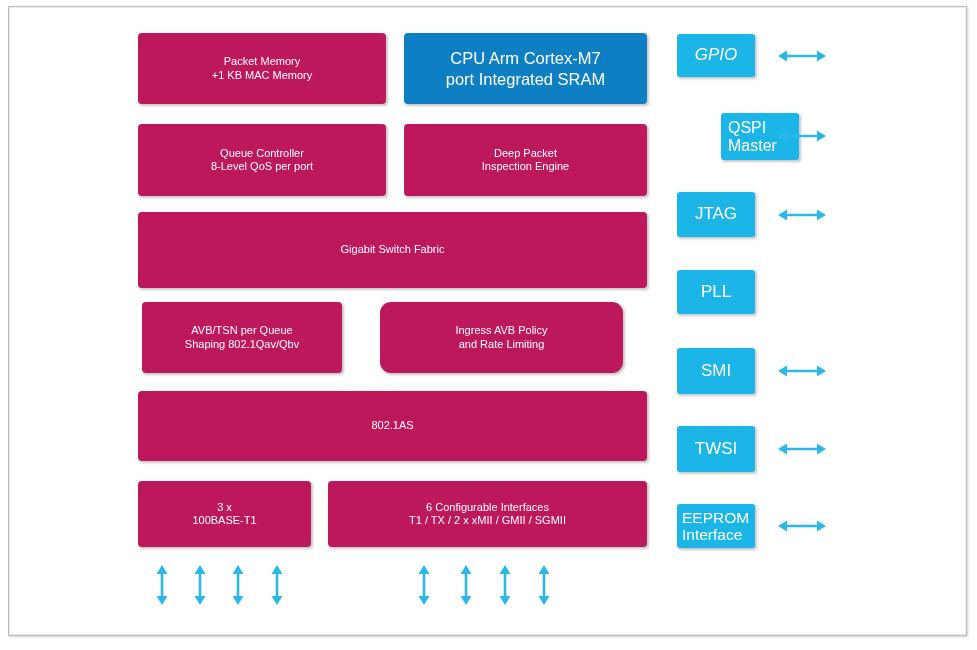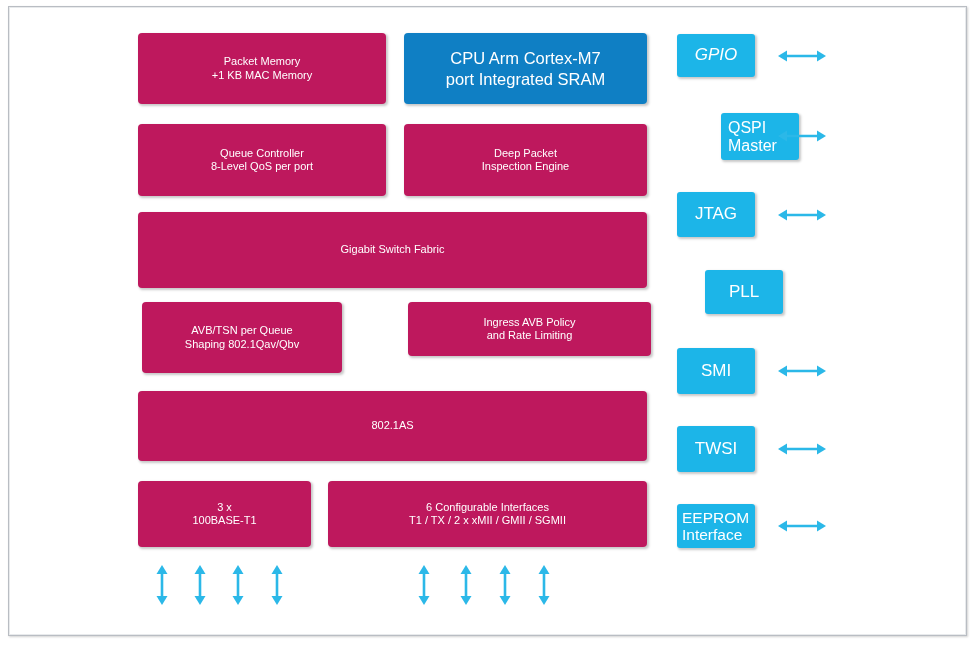--- a/index.html
+++ b/index.html
@@ -83,32 +83,32 @@
 +1 KB MAC Memory</div>
       <div class="blk cpu" style="left: 404px; top: 33px; width: 243px; height: 71px;">CPU Arm Cortex-M7
 port Integrated SRAM</div>
       <div class="blk core" style="left: 138px; top: 124px; width: 248px; height: 72px;">Queue Controller
 8-Level QoS per port</div>
       <div class="blk core" style="left: 404px; top: 124px; width: 243px; height: 72px;">Deep Packet
 Inspection Engine</div>
       <div class="blk core" style="left: 138px; top: 212px; width: 509px; height: 76px;">Gigabit Switch Fabric</div>
       <div class="blk core" style="left: 142px; top: 302px; width: 200px; height: 71px;">AVB/TSN per Queue
 Shaping 802.1Qav/Qbv</div>
-      <div class="blk core" style="left: 408px; top: 302px; width: 243px; height: 54px;">Ingress AVB Policy
+      <div class="blk core" style="left: 380px; top: 302px; width: 243px; height: 71px; border-radius: 11px;">Ingress AVB Policy
 and Rate Limiting</div>
       <div class="blk core" style="left: 138px; top: 391px; width: 509px; height: 70px;">802.1AS</div>
       <div class="blk core" style="left: 138px; top: 481px; width: 173px; height: 66px;">3 x
 100BASE-T1</div>
       <div class="blk core" style="left: 328px; top: 481px; width: 319px; height: 66px;">6 Configurable Interfaces
 T1 / TX / 2 x xMII / GMII / SGMII</div>
       <div class="blk periph" style="left: 677px; top: 34px; width: 78px; height: 43px; font-style: italic;">GPIO</div>
       <div class="blk periph tight" style="left: 677px; top: 113px; width: 78px; height: 47px; margin-left: 44px;">QSPI
 Master</div>
       <div class="blk periph" style="left: 677px; top: 192px; width: 78px; height: 45px;">JTAG</div>
-      <div class="blk periph" style="left: 677px; top: 270px; width: 78px; height: 44px; margin-left: 28px;">PLL</div>
+      <div class="blk periph" style="left: 677px; top: 270px; width: 78px; height: 44px;">PLL</div>
       <div class="blk periph" style="left: 677px; top: 348px; width: 78px; height: 46px;">SMI</div>
       <div class="blk periph" style="left: 677px; top: 426px; width: 78px; height: 46px;">TWSI</div>
       <div class="blk periph eeprom" style="left: 677px; top: 504px; width: 78px; height: 44px;">EEPROM
 Interface</div>
     </div>
   <svg id="arrows-layer" width="977" height="650" style="position:absolute;left:0;top:0;pointer-events:none;">
       <g>
         <line x1="784" y1="56" x2="820" y2="56" stroke="#2BB8E8" stroke-width="2.6"></line>
         <polygon points="778,56 787,50.5 787,61.5" fill="#2BB8E8"></polygon>
         <polygon points="826,56 817,50.5 817,61.5" fill="#2BB8E8"></polygon>

